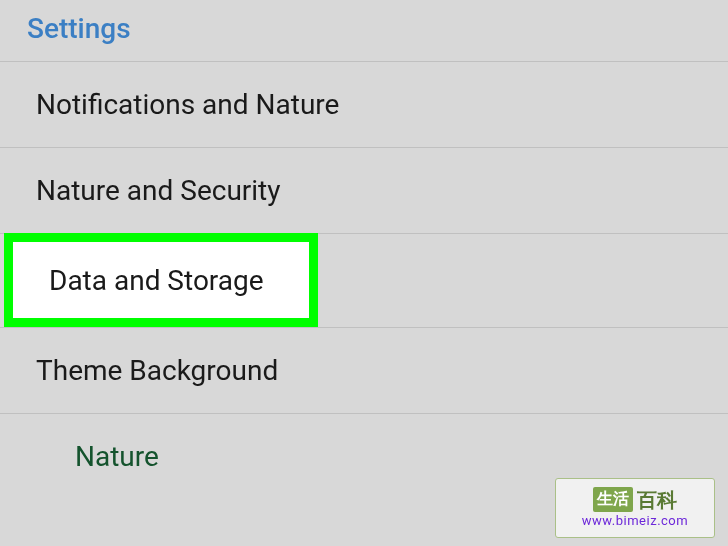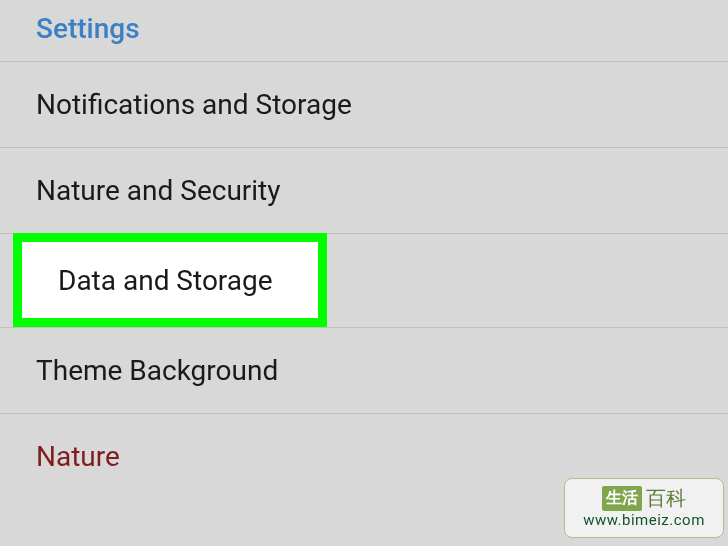--- a/index.html
+++ b/index.html
@@ -9,78 +9,79 @@
     }
     body {
       width: 728px;
       height: 546px;
       background: #d8d8d8;
       font-family: -apple-system, BlinkMacSystemFont, "Segoe UI", Roboto, Arial, sans-serif;
       position: relative;
       overflow: hidden;
     }
     .settings-header {
-      padding: 12px 36px 16px 36px;
+      padding: 12px 36px 16px 27px;
       font-size: 28px;
       font-weight: 500;
       color: #3b7fc4;
     }
     .menu-item {
       padding: 26px 36px;
       font-size: 28px;
       color: #1a1a1a;
       border-top: 1px solid #c0c0c0;
       background: #d8d8d8;
       display: flex;
       justify-content: space-between;
       align-items: center;
       position: relative;
     }
     .menu-item:first-of-type {
       border-top: none;
     }
     .menu-item-value {
-      color: #7f1d1d;
+      color: #14532d;
       font-size: 28px;
+      margin-left: 39px;
     }
     .highlighted-wrapper {
       position: relative;
     }
     .highlighted-item {
       background: #ffffff;
       padding: 26px 36px;
       font-size: 28px;
       color: #1a1a1a;
       width: 314px;
       height: 94px;
       display: flex;
       align-items: center;
       position: absolute;
       top: 0;
-      left: 13px;
+      left: 4px;
       border: 9px solid #00ff00;
       z-index: 2;
     }
     .highlighted-bg {
       padding: 26px 36px;
       font-size: 28px;
       color: #1a1a1a;
       border-top: 1px solid #c0c0c0;
       background: #d8d8d8;
       height: 94px;
     }
     .watermark {
       position: absolute;
-      right: 4px;
+      right: 13px;
       bottom: 8px;
       width: 160px;
       height: 60px;
       background: rgba(255,255,255,0.65);
       border: 1px solid #aac088;
-      border-radius: 8px;
+      border-radius: 3px;
       display: flex;
       flex-direction: column;
       justify-content: center;
       align-items: center;
       z-index: 10;
       font-size: 14px;
       line-height: 1.3;
     }
     .watermark-cn {
       display: flex;
@@ -91,38 +92,38 @@
       background: #7fa64c;
       color: #fff;
       font-weight: bold;
       padding: 2px 4px;
       font-size: 16px;
       border-radius: 2px;
     }
     .watermark-cn-text {
       color: #5a7a34;
       font-size: 20px;
-      font-weight: normal;
+      font-weight: bold;
     }
     .watermark-url {
-      color: #14532d;
-      font-size: 15px;
+      color: #6d28d9;
+      font-size: 13px;
       letter-spacing: 0.5px;
     }
     .divider-last {
       border-top: 1px solid #c0c0c0;
     }
   </style>
 </head>
 <body>
 
 <div class="settings-header">Settings</div>
 
 <div class="menu-item">
-  <span>Notifications and Storage</span>
+  <span>Notifications and Nature</span>
 </div>
 
 <div class="menu-item">
   <span>Nature and Security</span>
 </div>
 
 <div class="highlighted-wrapper">
   <div class="highlighted-bg divider-last"></div>
   <div class="highlighted-item">
     <span>Data and Storage</span>

